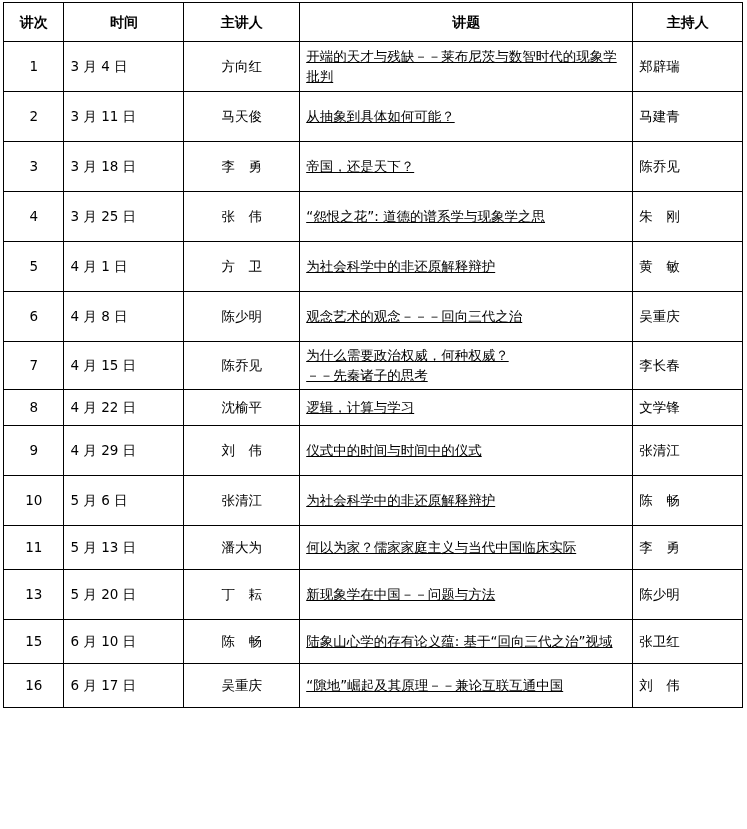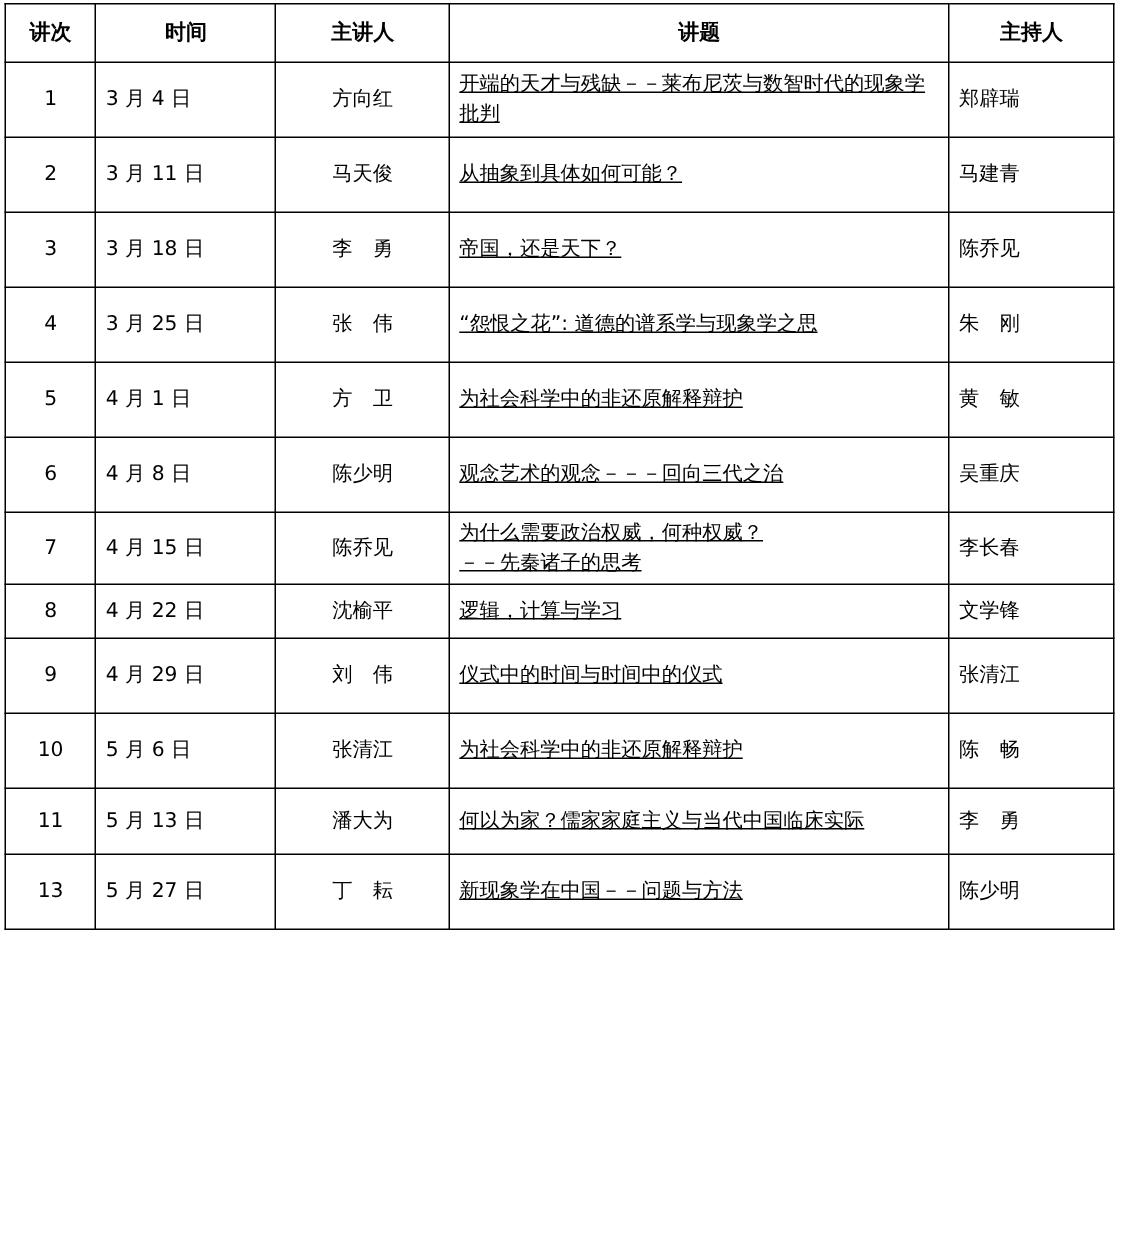--- a/index.html
+++ b/index.html
@@ -132,19 +132,33 @@
       </tr>
       <tr class="r-mid">
         <td class="col-no">11</td>
         <td class="col-date">5 月 13 日</td>
         <td class="col-spk">潘大为</td>
         <td class="col-topic">何以为家？儒家家庭主义与当代中国临床实际</td>
         <td class="col-host">李　勇</td>
       </tr>
       <tr class="r-tall">
         <td class="col-no">13</td>
-        <td class="col-date">5 月 27 日</td>
+        <td class="col-date">5 月 20 日</td>
         <td class="col-spk">丁　耘</td>
         <td class="col-topic">新现象学在中国－－问题与方法</td>
         <td class="col-host">陈少明</td>
+      </tr>
+      <tr class="r-mid">
+        <td class="col-no">15</td>
+        <td class="col-date">6 月 10 日</td>
+        <td class="col-spk">陈　畅</td>
+        <td class="col-topic">陆象山心学的存有论义蕴: 基于“回向三代之治”视域</td>
+        <td class="col-host">张卫红</td>
+      </tr>
+      <tr class="r-mid">
+        <td class="col-no">16</td>
+        <td class="col-date">6 月 17 日</td>
+        <td class="col-spk">吴重庆</td>
+        <td class="col-topic">“隙地”崛起及其原理－－兼论互联互通中国</td>
+        <td class="col-host">刘　伟</td>
       </tr>
     </tbody>
 </table>
 
 </body></html>

